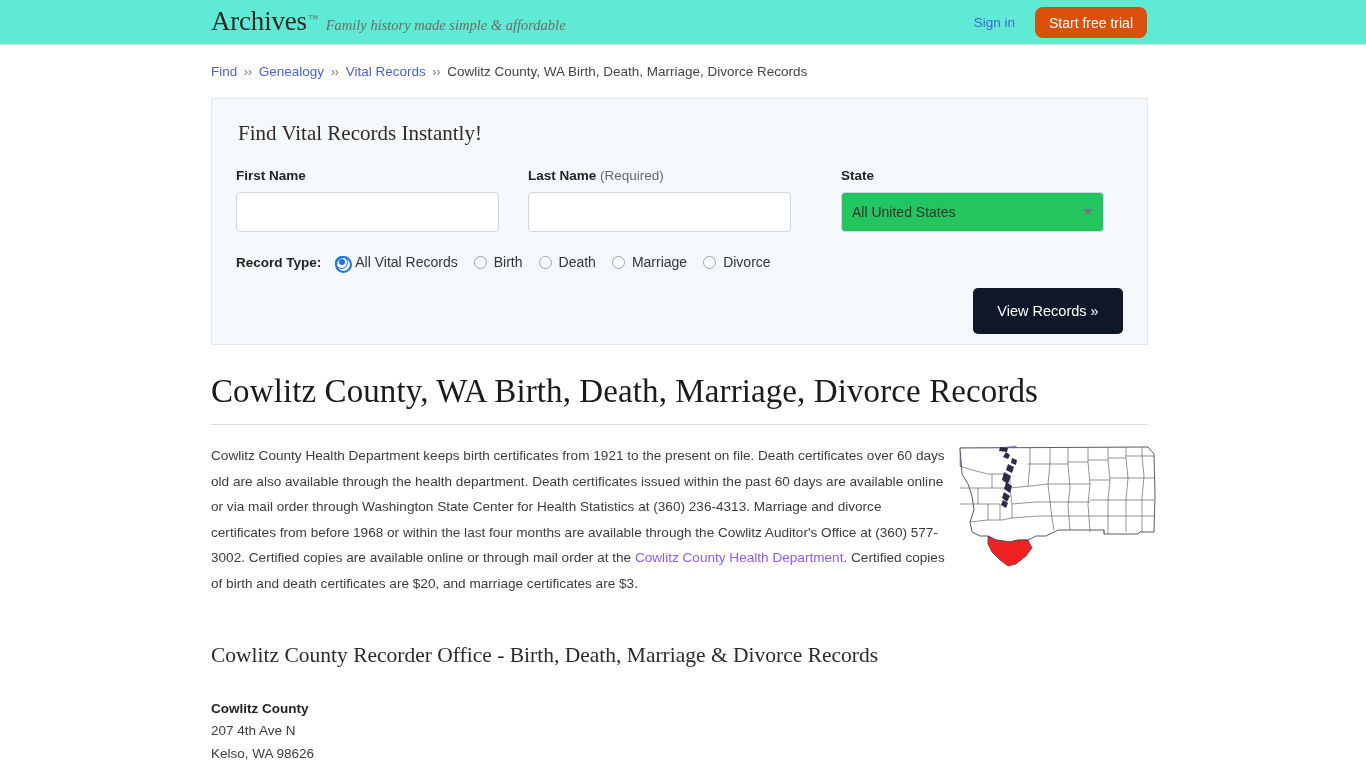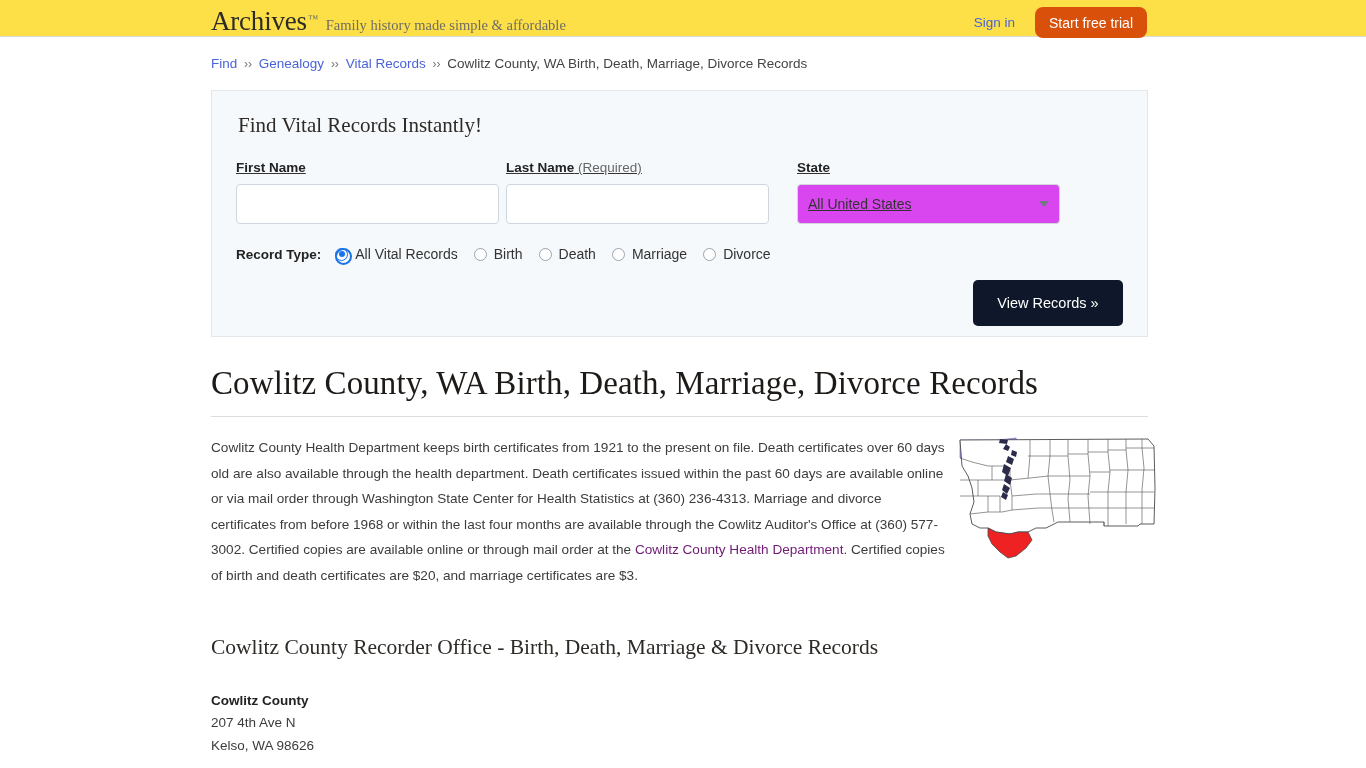--- a/index.html
+++ b/index.html
@@ -9,22 +9,22 @@
     width: 1366px;
     height: 768px;
     overflow: hidden;
     background: #ffffff;
     font-family: "Liberation Sans", sans-serif;
     color: #333333;
   }
 
   
   .site-header {
-    height: 37px;
-    background: #fde047;
+    height: 45px;
+    background: #5eead4;
     border-bottom: 1px solid #dcdcd6;
     position: relative;
   }
   .header-inner {
     width: 1366px;
     height: 45px;
     position: relative;
   }
   .brand {
     position: absolute;
@@ -45,20 +45,21 @@
     font-family: "Liberation Serif", serif;
     font-size: 10px;
     color: #6a6761;
     vertical-align: super;
     position: relative;
     top: -8px;
     left: 1px;
   }
   .brand-tagline {
     font-family: "Liberation Serif", serif;
+    font-style: italic;
     font-size: 14.5px;
     color: #6f6c66;
     margin-left: 9px;
   }
   .header-right {
     position: absolute;
     right: 219px;
     top: 0;
     height: 45px;
     display: flex;
@@ -128,22 +129,21 @@
   }
   .panel-title {
     font-family: "Liberation Serif", serif;
     font-size: 21px;
     color: #2e2b27;
     margin: 0 0 22px 2px;
     font-weight: normal;
   }
   .field-row {
     display: flex;
-    gap: 7px;
-    text-decoration: underline;
+    gap: 29px;
   }
   .field {
     position: relative;
   }
   .field.fname { width: 263px; }
   .field.lname { width: 263px; }
   .field.state { width: 263px; margin-left: 21px; }
   .field-label {
     font-size: 13.5px;
     font-weight: bold;
@@ -170,21 +170,21 @@
   .select-wrap {
     position: relative;
     width: 100%;
     height: 40px;
   }
   .select-box {
     width: 100%;
     height: 40px;
     border: 1px solid #cfd6dd;
     border-radius: 4px;
-    background: #d946ef;
+    background: #22c55e;
     padding: 0 28px 0 10px;
     font-size: 14px;
     color: #333333;
     display: flex;
     align-items: center;
     cursor: pointer;
   }
   .caret {
     position: absolute;
     right: 11px;
@@ -285,21 +285,21 @@
   }
   .body-copy {
     width: 737px;
     font-size: 13.6px;
     line-height: 25.5px;
     color: #3c3c3c;
     margin: 0;
     text-align: left;
   }
   .body-copy a {
-    color: #701a75;
+    color: #8b5cf6;
     text-decoration: none;
     cursor: pointer;
   }
   .map-holder {
     position: absolute;
     right: -12px;
     top: 1px;
     width: 202px;
     height: 128px;
   }

